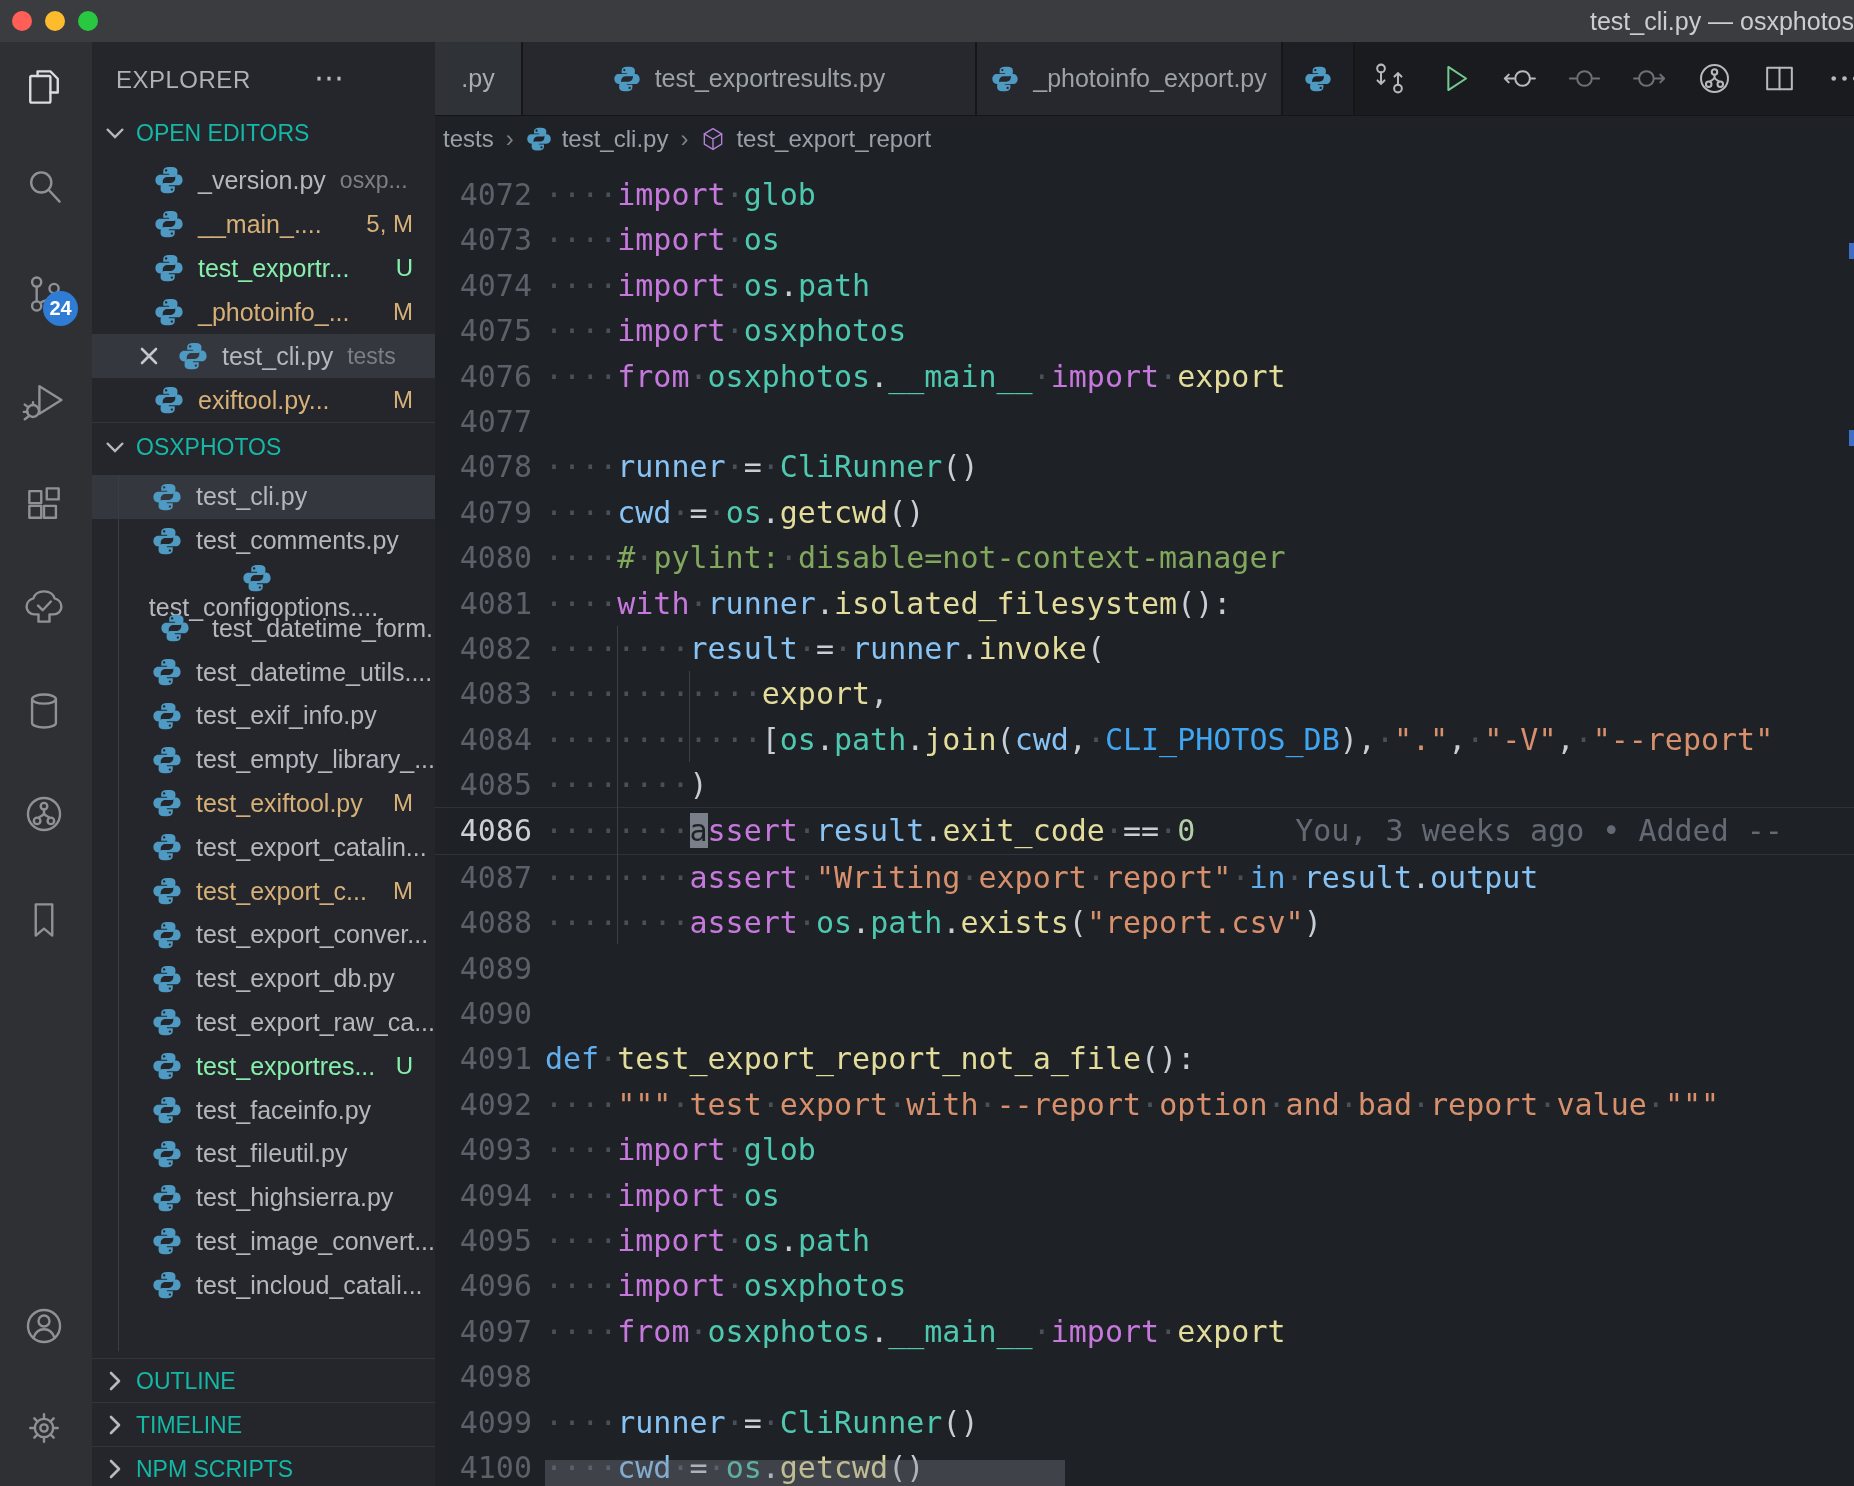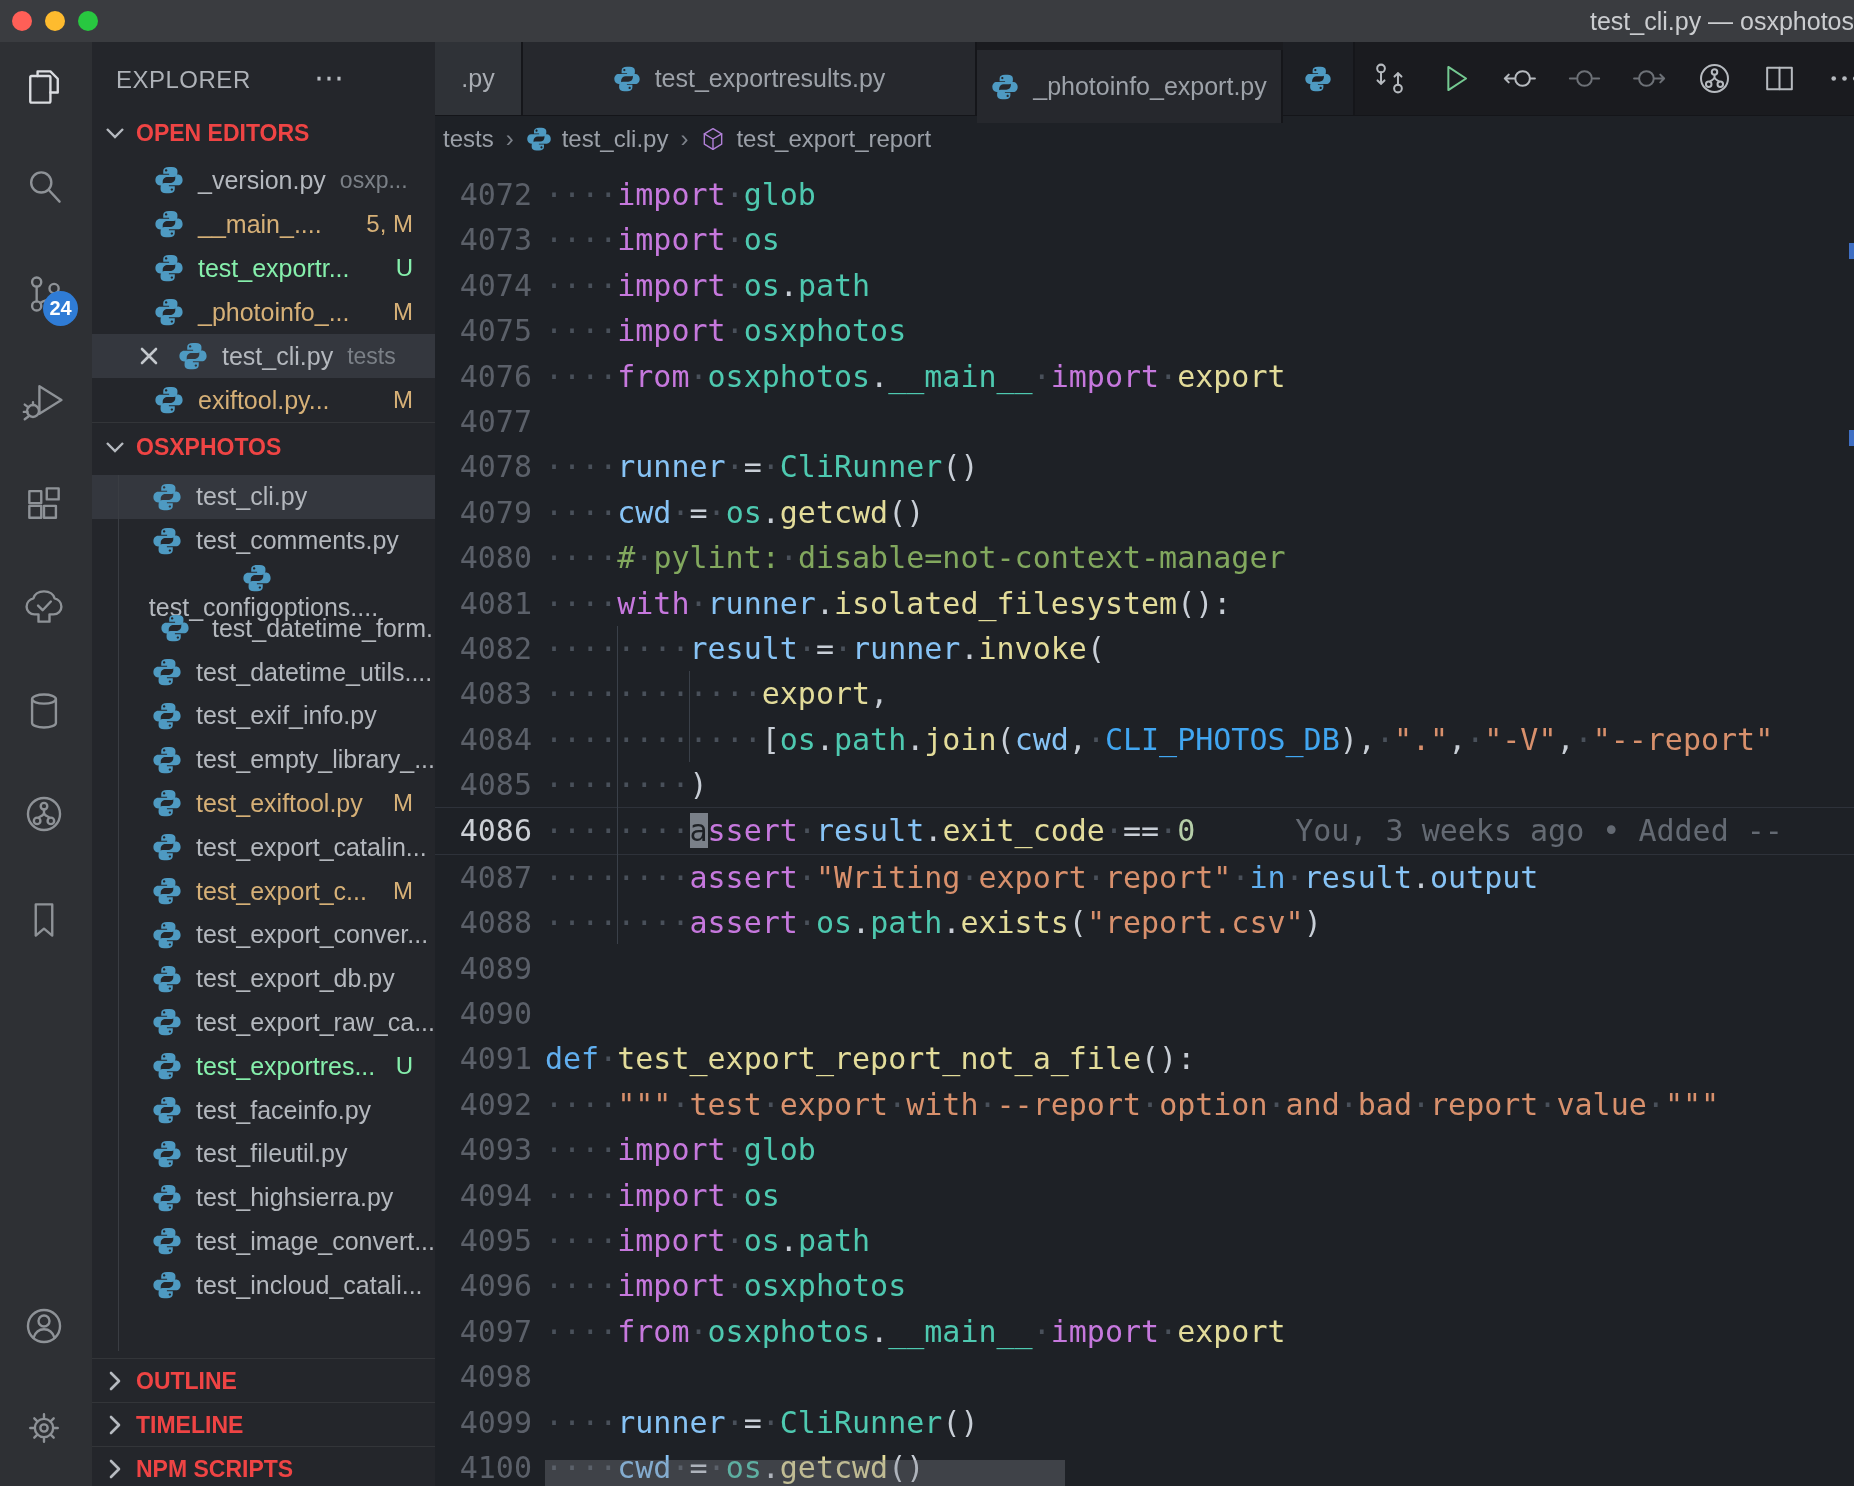--- a/index.html
+++ b/index.html
@@ -18,21 +18,21 @@
   .act-item svg{width:44px;height:44px;}
   .act-badge{position:absolute;right:-8px;bottom:-6px;min-width:35px;height:35px;border-radius:18px;
              background:#2f7cd6;color:#fff;font-size:20px;font-weight:bold;display:flex;
              align-items:center;justify-content:center;}
   
   .sidebar{position:absolute;left:92px;top:42px;width:343px;height:1444px;background:#24262b;overflow:hidden;}
   .sb-title{position:absolute;left:24px;top:18px;height:40px;display:flex;align-items:center;
             color:#aeb2b8;font-size:24px;letter-spacing:.5px;}
   .sb-more{position:absolute;left:222px;top:18px;color:#b8bcc2;font-size:30px;letter-spacing:2px;}
   .sb-sec{position:absolute;left:0;width:343px;height:44px;display:flex;align-items:center;
-          color:#ef4444;font-size:23px;font-weight:bold;text-align:right;}
+          color:#14b8a6;font-size:23px;font-weight:normal;text-align:right;}
   .sb-sec .chev{margin-left:10px;margin-right:8px;width:26px;height:26px;color:#b6bac0;flex:none;}
   .sb-sec.bordered{border-top:1px solid #333539;}
   .rowlist{position:absolute;left:0;width:343px;}
   .srow{position:relative;width:343px;display:flex;align-items:center;color:#b4b8be;font-size:25px;white-space:nowrap;}
   .srow.selected{background:#34373e;}
   .srow .pyico{width:30px;height:30px;flex:none;margin-right:14px;}
   .srow .suffix{color:#7b8087;font-size:23px;margin-left:14px;}
   .srow .badge{position:absolute;right:22px;font-size:24px;}
   .srow .closex{position:absolute;left:44px;width:26px;height:26px;color:#c3c7cc;}
   .srow.mod, .srow.mod .badge{color:#d6b077;}
@@ -444,21 +444,21 @@
         <span>.py</span>
       </div>
       <div class="tab " style="width: 454px;">
         <span class="pyico " style="display:inline-flex">
           <svg viewBox="0 0 64 64" fill="currentColor">
             <use href="#py-sym"></use>
           </svg>
         </span>
         <span>test_exportresults.py</span>
       </div>
-      <div class="tab " style="width: 306px; margin-top: 8px;">
+      <div class="tab " style="width: 306px;">
         <span class="pyico " style="display:inline-flex">
           <svg viewBox="0 0 64 64" fill="currentColor">
             <use href="#py-sym"></use>
           </svg>
         </span>
         <span>_photoinfo_export.py</span>
       </div>
       <div class="tab pinned" style="width: 72px;">
         <span class="pyico " style="display:inline-flex">
           <svg viewBox="0 0 64 64" fill="currentColor">

